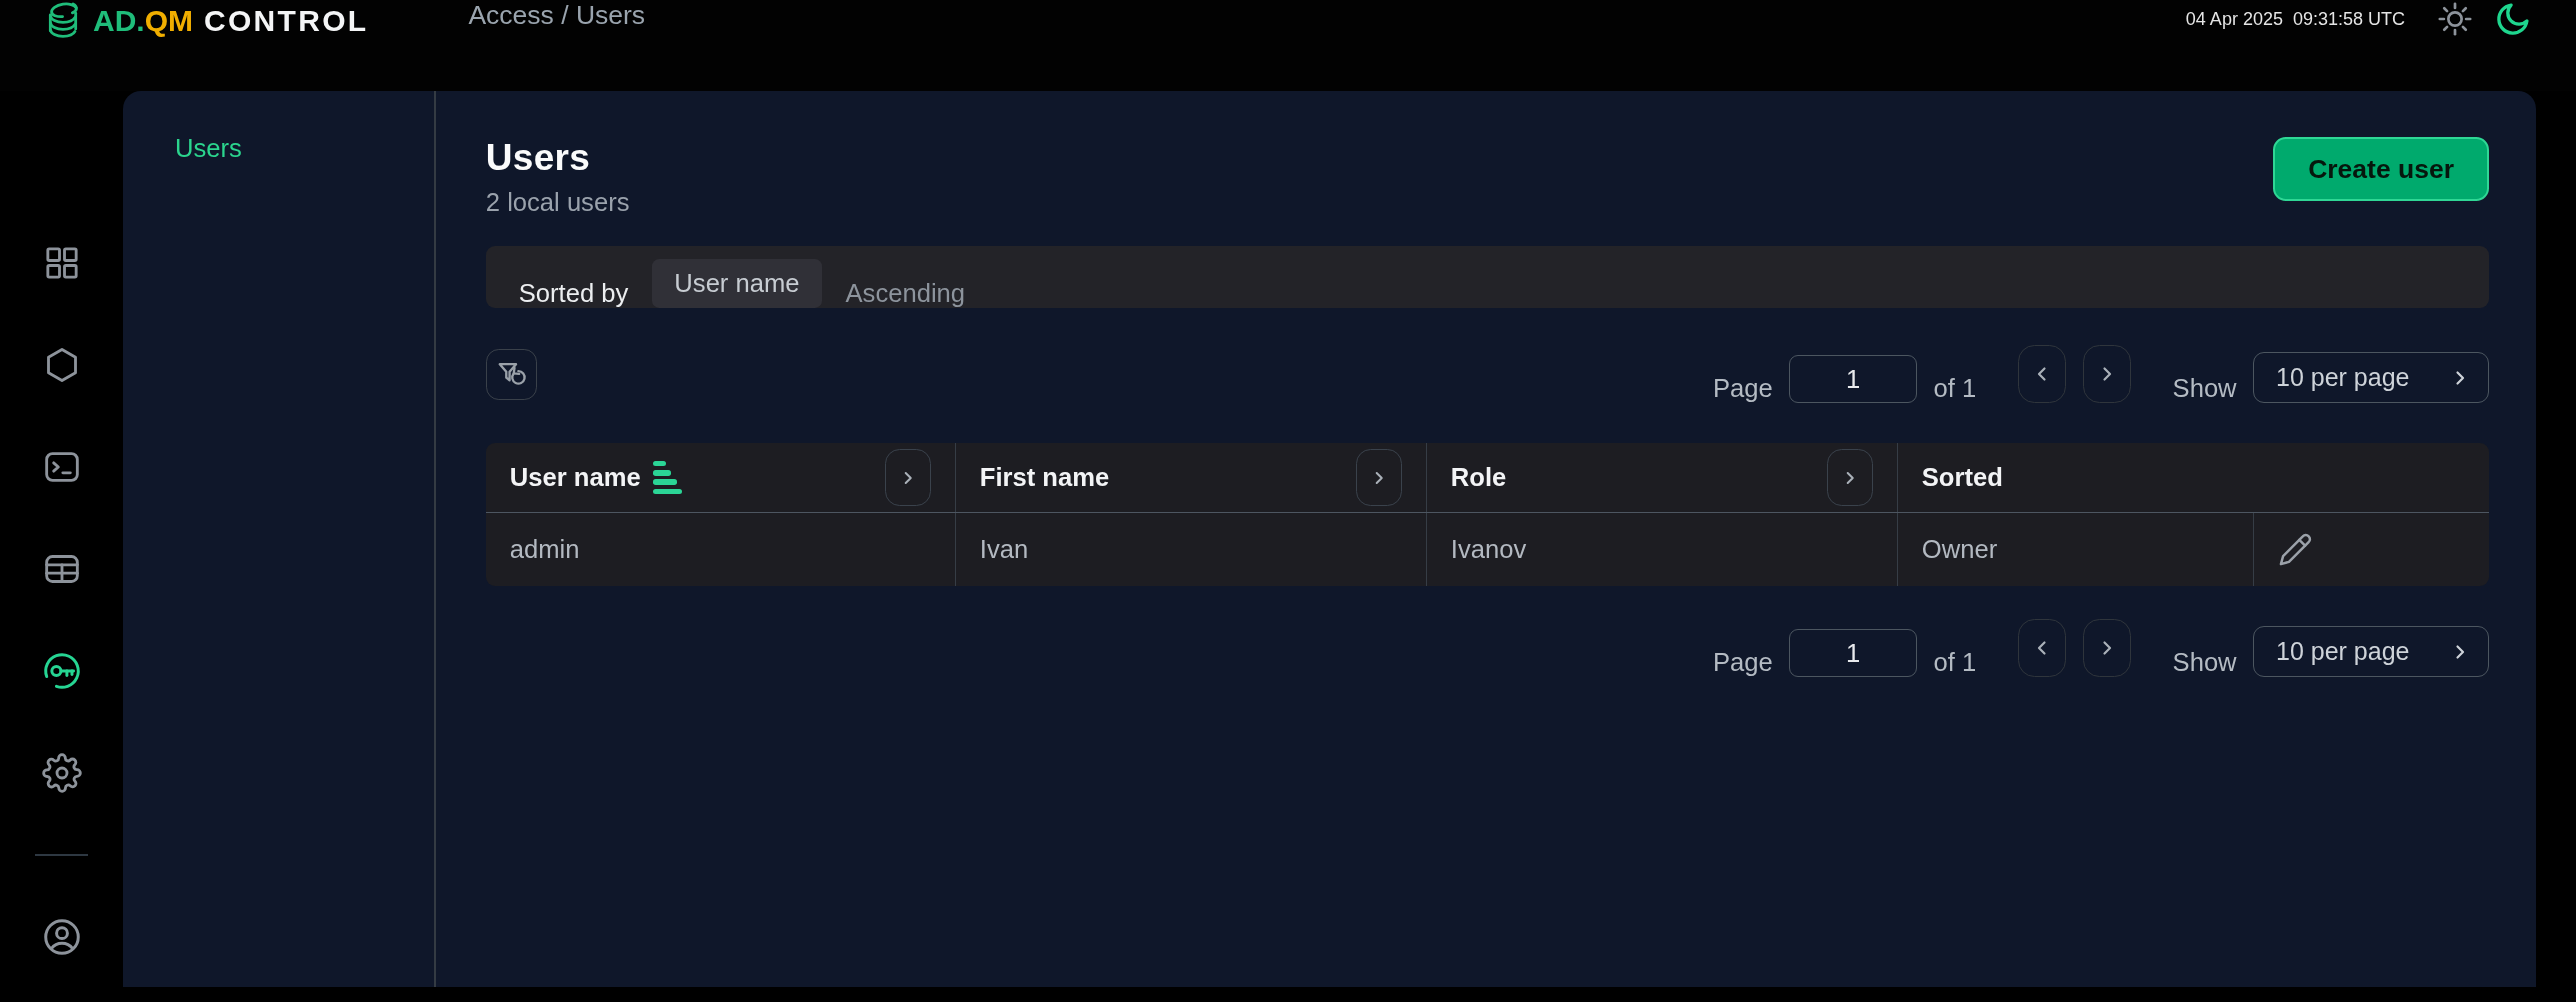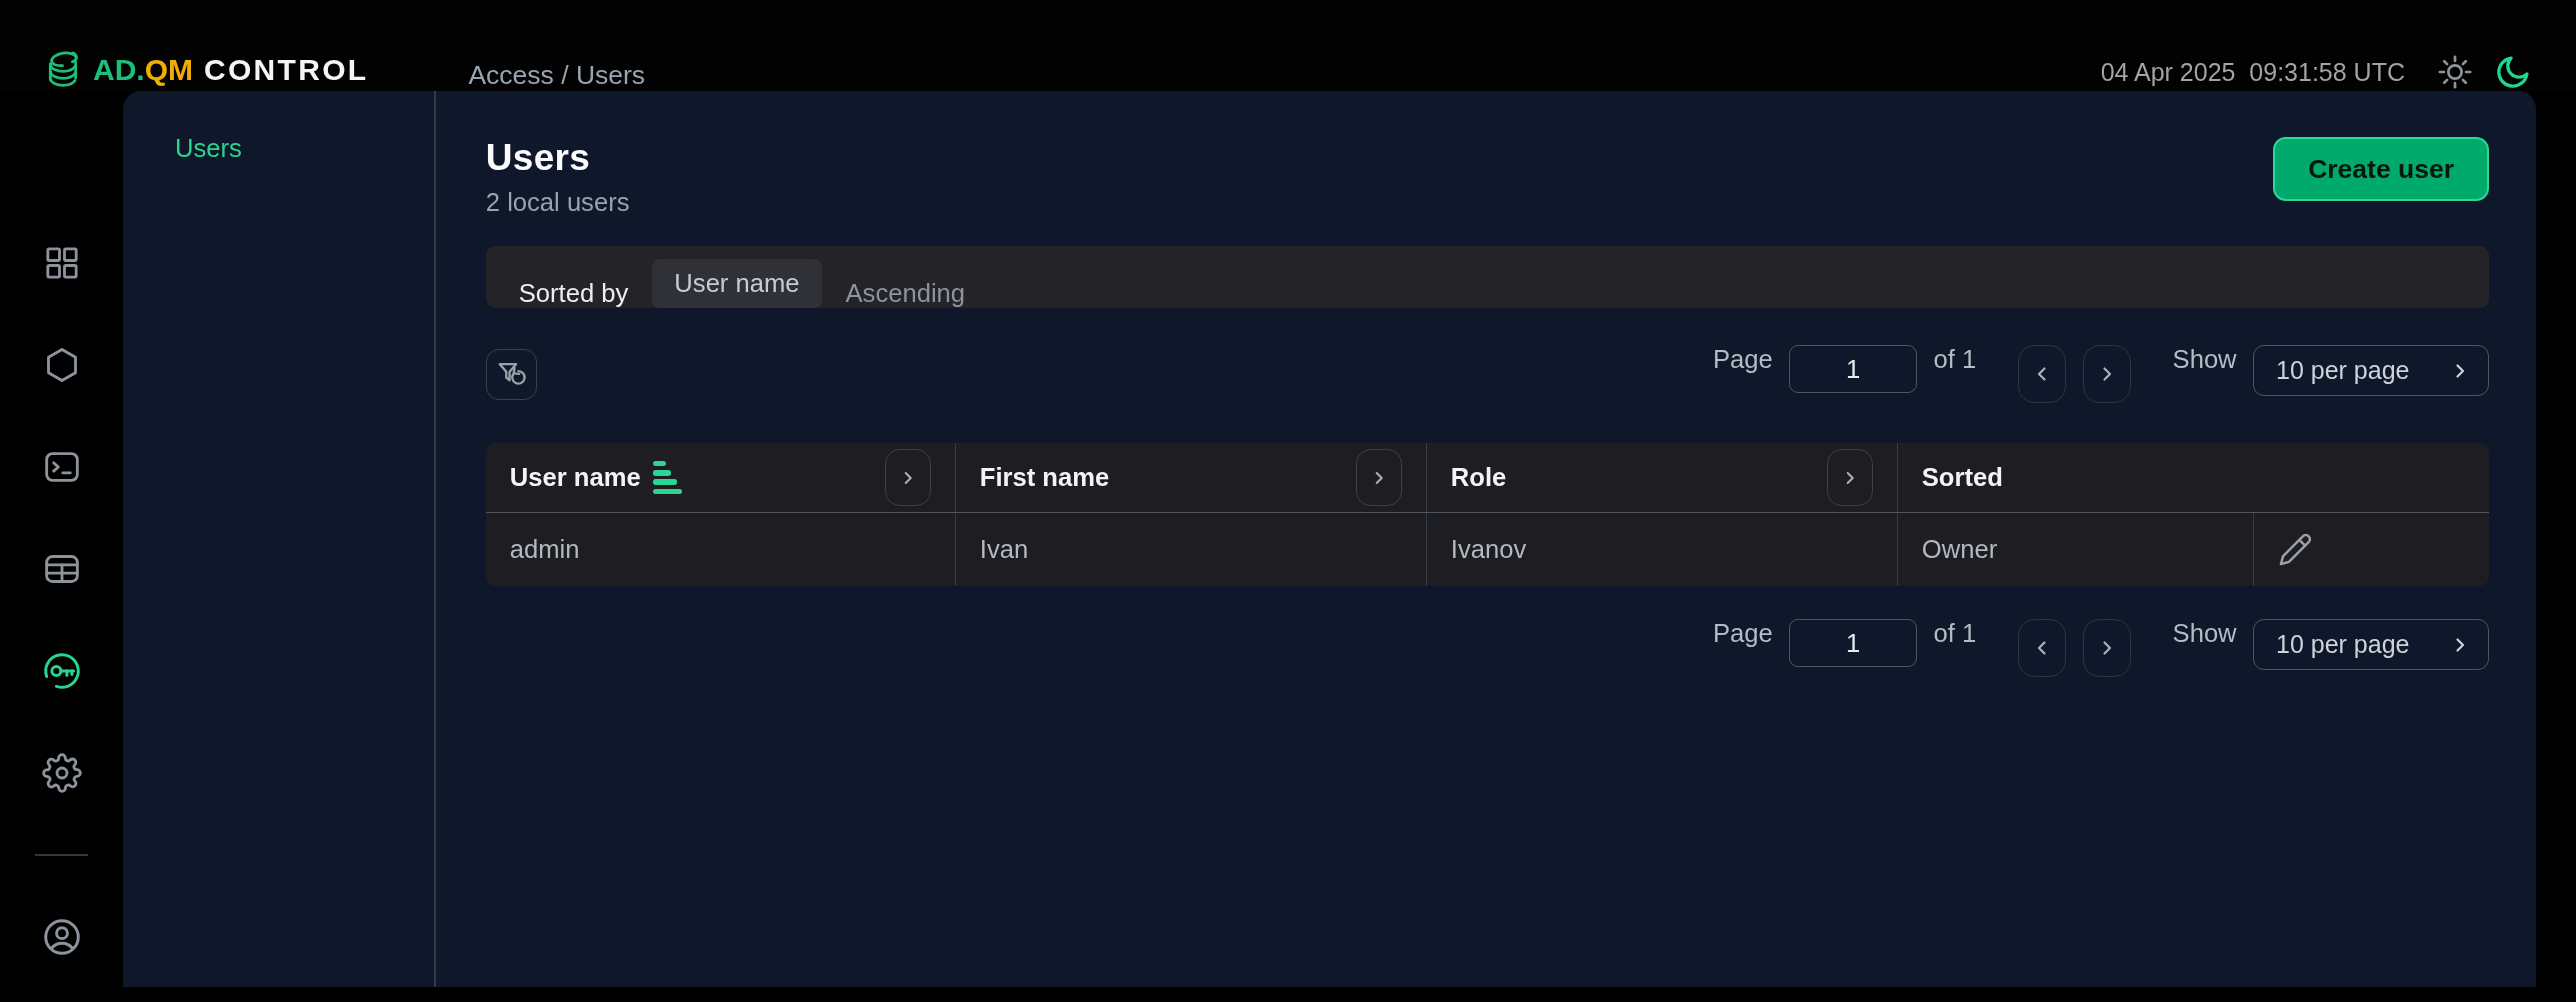--- a/index.html
+++ b/index.html
@@ -1,28 +1,28 @@
 <!DOCTYPE html>
 <html style="font-size:14.6px"><head>
 <meta charset="utf-8">
 <style>
   * { margin:0; padding:0; box-sizing:border-box; }
   html,body { width:2576px; height:1002px; background:#000; overflow:hidden;
               font-family:"Liberation Sans", sans-serif; }
 
   
-  .topbar { height:91px; display:flex; align-items:flex-end; background:#020202; }
+  .topbar { height:91px; display:flex; align-items:flex-start; background:#020202; }
   .logo { display:flex; align-items:center; gap:9px; margin-left:42px; }
   .logo-text { font-size:30px; font-weight:700; display:flex; align-items:baseline; }
   .logo-ad { color:#1fbd7a; }
   .logo-qm { color:#f0ae00; }
   .logo-ctrl { color:#f4f5f6; letter-spacing:2.3px; margin-left:11px; }
   .breadcrumb { margin-left:100px; font-size:26.5px; color:#9aa4ae; }
   .topbar-right { margin-left:auto; display:flex; align-items:center; gap:20px; padding-right:44px; }
-  .datetime { font-size:25px; color:#a3a3a3; white-space:pre; margin-right:11px; }
+  .datetime { font-size:18px; color:#e5e5e5; white-space:pre; margin-right:11px; }
   .icon-btn { background:none; border:none; display:flex; align-items:center; justify-content:center; cursor:pointer; }
 
   
   .shell { display:flex; height:911px; }
   .rail { width:123px; display:flex; flex-direction:column; align-items:center;
           padding-top:151px; gap:60px; }
   .rail-item { width:42px; height:42px; display:flex; align-items:center; justify-content:center;
                background:none; border:none; cursor:pointer; }
   .rail-divider { width:53px; height:1.8px; background:#2e3842; }
 
@@ -46,21 +46,21 @@
              display:flex; align-items:flex-end; padding-left:33px; gap:24px; font-size:25.6px; }
   .sortbar-label { color:#eceef0; font-weight:500; }
   .sort-chip { background:#303037; border-radius:7.3px; padding:10px 22px; color:#c7ccd2; cursor:pointer; }
   .sort-direction { color:#8d949d; cursor:pointer; }
 
   
   .toolbar { margin-top:37px; display:flex; align-items:center; justify-content:space-between; }
   .toolbar.bottom { margin-top:33px; justify-content:flex-end; }
   .filter-btn { width:51px; height:51px; border:1.8px solid #3a414a; border-radius:12.8px;
                 background:transparent; display:flex; align-items:center; justify-content:center; cursor:pointer; }
-  .pager { display:flex; align-items:flex-start; gap:16.4px; font-size:25.6px; color:#b4bbc3; }
+  .pager { display:flex; align-items:flex-end; gap:16.4px; font-size:25.6px; color:#b4bbc3; }
   .page-input { width:128px; height:48px; background:transparent; border:1.8px solid #4c5660;
                 border-radius:9px; color:#e8eaed; font-size:25.6px; text-align:center;
                 font-family:"Liberation Sans", sans-serif; }
   .nav-btn { width:48px; height:58px; border:1.8px solid #2f353c; border-radius:16.4px;
              background:transparent; display:flex; align-items:center; justify-content:center; cursor:pointer; }
   .nav-btn.prev { margin-left:25.6px; }
   .show-label { margin-left:25.6px; }
   .per-page-select { min-width:236px; height:51px; border:1.8px solid #4c5660; border-radius:11px;
                      display:flex; align-items:center; justify-content:space-between;
                      padding:0 16.4px 0 22px; color:#ced3d9; font-size:25px; background:transparent; cursor:pointer; }

